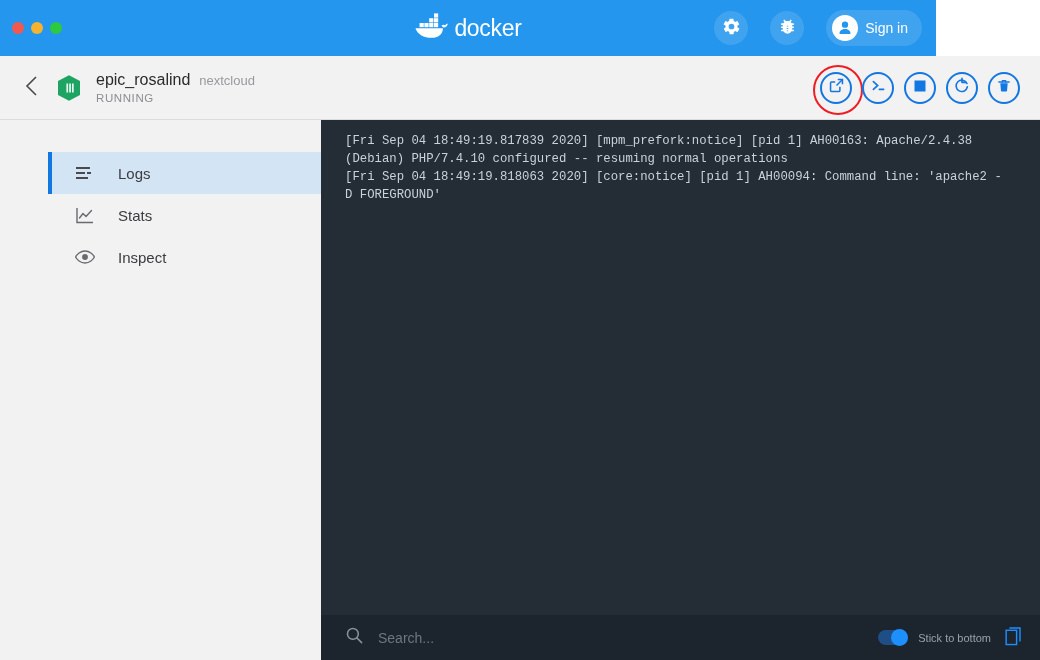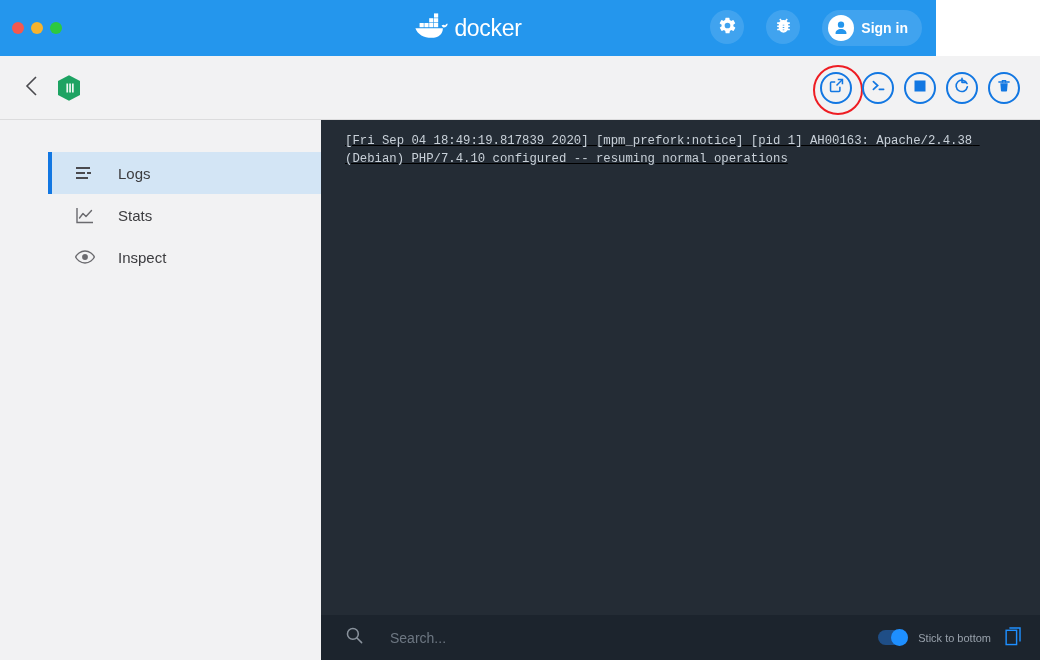--- a/index.html
+++ b/index.html
@@ -26,21 +26,21 @@
 
   .brand {
     position: absolute; left: 50%; top: 50%;
     transform: translate(-50%, -50%);
     display: flex; align-items: center; gap: 6px;
   }
   .brand-word { color: #fff; font-size: 23px; letter-spacing: -0.3px; }
 
   .tb-right {
     position: absolute; right: 14px; top: 50%; transform: translateY(-50%);
-    display: flex; align-items: flex-start; gap: 22px; font-weight: bold;
+    display: flex; align-items: center; gap: 22px;
   }
   .circle-btn {
     width: 34px; height: 34px; border-radius: 50%;
     background: rgba(255,255,255,0.13);
     display: flex; align-items: center; justify-content: center;
     cursor: pointer;
   }
   .signin {
     height: 36px; border-radius: 18px;
     background: rgba(255,255,255,0.13);
@@ -110,39 +110,38 @@
   .nav-icon { width: 26px; margin-left: 24px; display: flex; align-items: center; justify-content: center; }
   .nav-label { margin-left: 20px; font-size: 15px; color: #3c3c3f; }
 
   
   .logs {
     position: absolute; top: 120px; left: 321px;
     width: 719px; height: 495px;
     background: #242c35;
     padding: 12px 32px 0 24px;
     overflow: hidden;
-    text-decoration: underline;
   }
   .log-line {
     font-family: "Liberation Mono", "DejaVu Sans Mono", monospace;
     font-size: 12.3px; line-height: 18px;
     color: #c9d1d9; white-space: pre-wrap;
     word-break: break-word;
   }
 
   
   .searchbar {
     position: absolute; top: 615px; left: 321px;
     width: 719px; height: 45px;
     background: #1c242d;
     display: flex; align-items: center;
     padding: 0 16px 0 24px;
   }
   .search-input {
-    flex: 1; margin-left: 26px; background: transparent;
+    flex: 1; margin-left: 14px; background: transparent;
     border: none; outline: none;
     font-family: "Liberation Sans", sans-serif;
     font-size: 14px; color: #14b8a6;
   }
   .search-input::placeholder { color: #6d7782; }
   .stick {
     display: flex; align-items: center; gap: 10px; margin-right: 14px;
     cursor: pointer;
   }
   .toggle {
@@ -228,20 +227,27 @@
       <svg width="26" height="28" viewBox="0 0 26 28">
         <path d="M13 1.2L24 7v14l-11 5.8L2 21V7z" fill="#1da362"></path>
         <g fill="#ffffff" opacity="0.92">
           <rect x="10.4" y="9.5" width="1.7" height="9"></rect>
           <rect x="13.2" y="9.5" width="1.7" height="9"></rect>
           <rect x="16" y="9.5" width="1.7" height="9"></rect>
         </g>
       </svg>
     </div>
 
+    <div class="cinfo">
+      <div class="crow1">
+        <span class="cname">epic_rosalind</span>
+        <span class="cimage">nextcloud</span>
+      </div>
+      <div class="cstatus">RUNNING</div>
+    </div>
 
     <div class="actions">
 
       <div class="act highlight">
         <span>
           <svg width="17" height="17" viewBox="0 0 20 20" fill="none" stroke="#1277e2" stroke-width="1.8">
             <polyline points="11.5,3 17,3 17,8.5"></polyline>
             <line x1="17" y1="3" x2="10" y2="10"></line>
             <path d="M14 11.5V16a1 1 0 01-1 1H4a1 1 0 01-1-1V7a1 1 0 011-1h4.5"></path>
           </svg>
@@ -324,20 +330,21 @@
           <circle cx="10" cy="7" r="2.9" fill="#6a6a6e"></circle>
         </svg>
       </span>
       <span class="nav-label">Inspect</span>
     </div>
 
   </div>
 
   <div class="logs">
     <div class="log-line">[Fri Sep 04 18:49:19.817839 2020] [mpm_prefork:notice] [pid 1] AH00163: Apache/2.4.38 (Debian) PHP/7.4.10 configured -- resuming normal operations</div>
+    <div class="log-line">[Fri Sep 04 18:49:19.818063 2020] [core:notice] [pid 1] AH00094: Command line: 'apache2 -D FOREGROUND'</div>
   </div>
 
   <div class="searchbar">
     <span>
       <svg width="19" height="19" viewBox="0 0 20 20" fill="none" stroke="#8a939d" stroke-width="1.6">
         <circle cx="8.3" cy="8.3" r="5.7"></circle>
         <line x1="12.6" y1="12.6" x2="17.5" y2="17.5" stroke-linecap="round"></line>
       </svg>
     </span>
     <input class="search-input" type="text" placeholder="Search..." style="">

